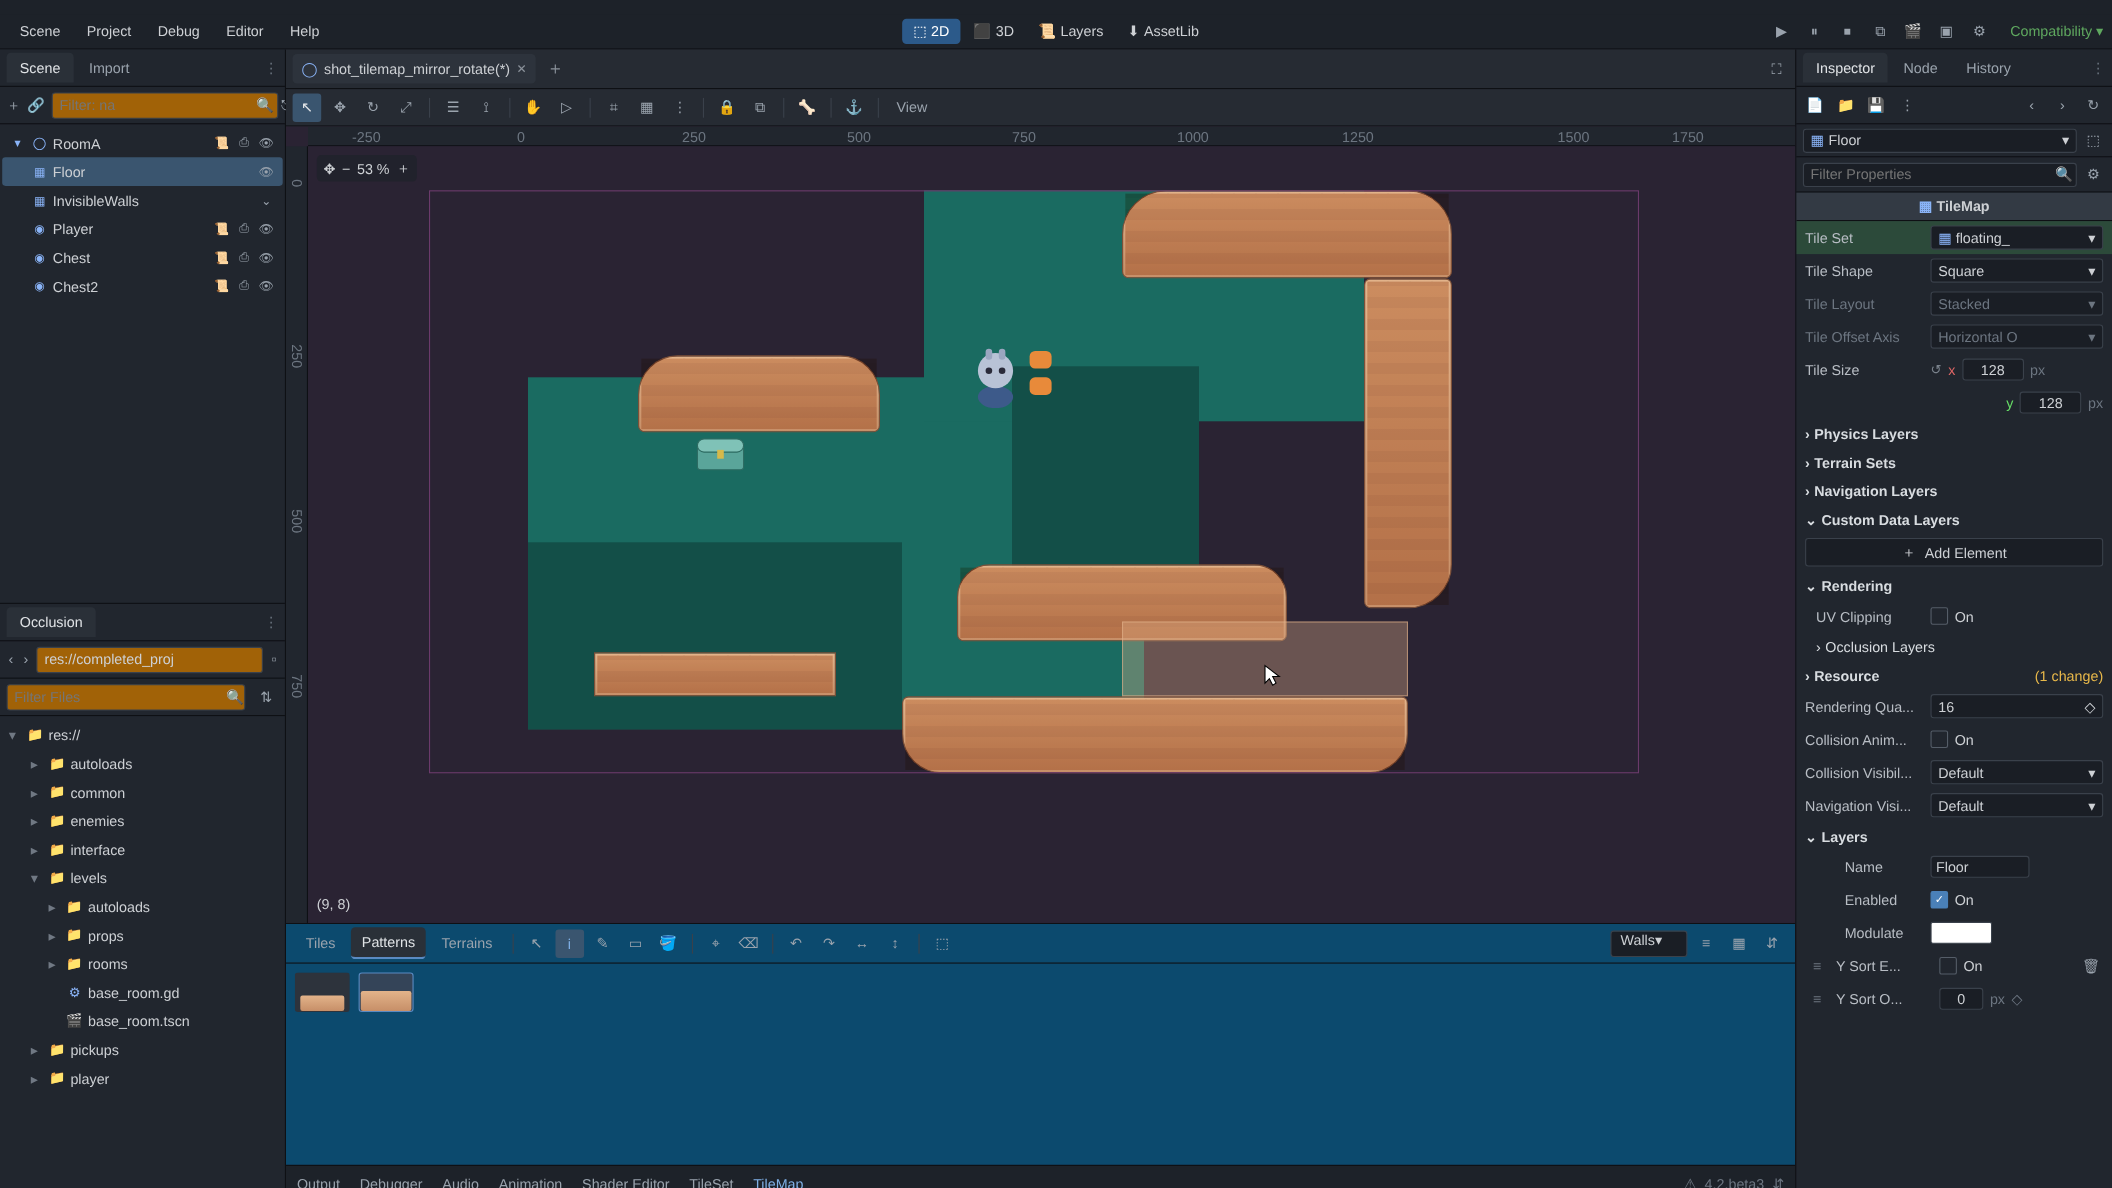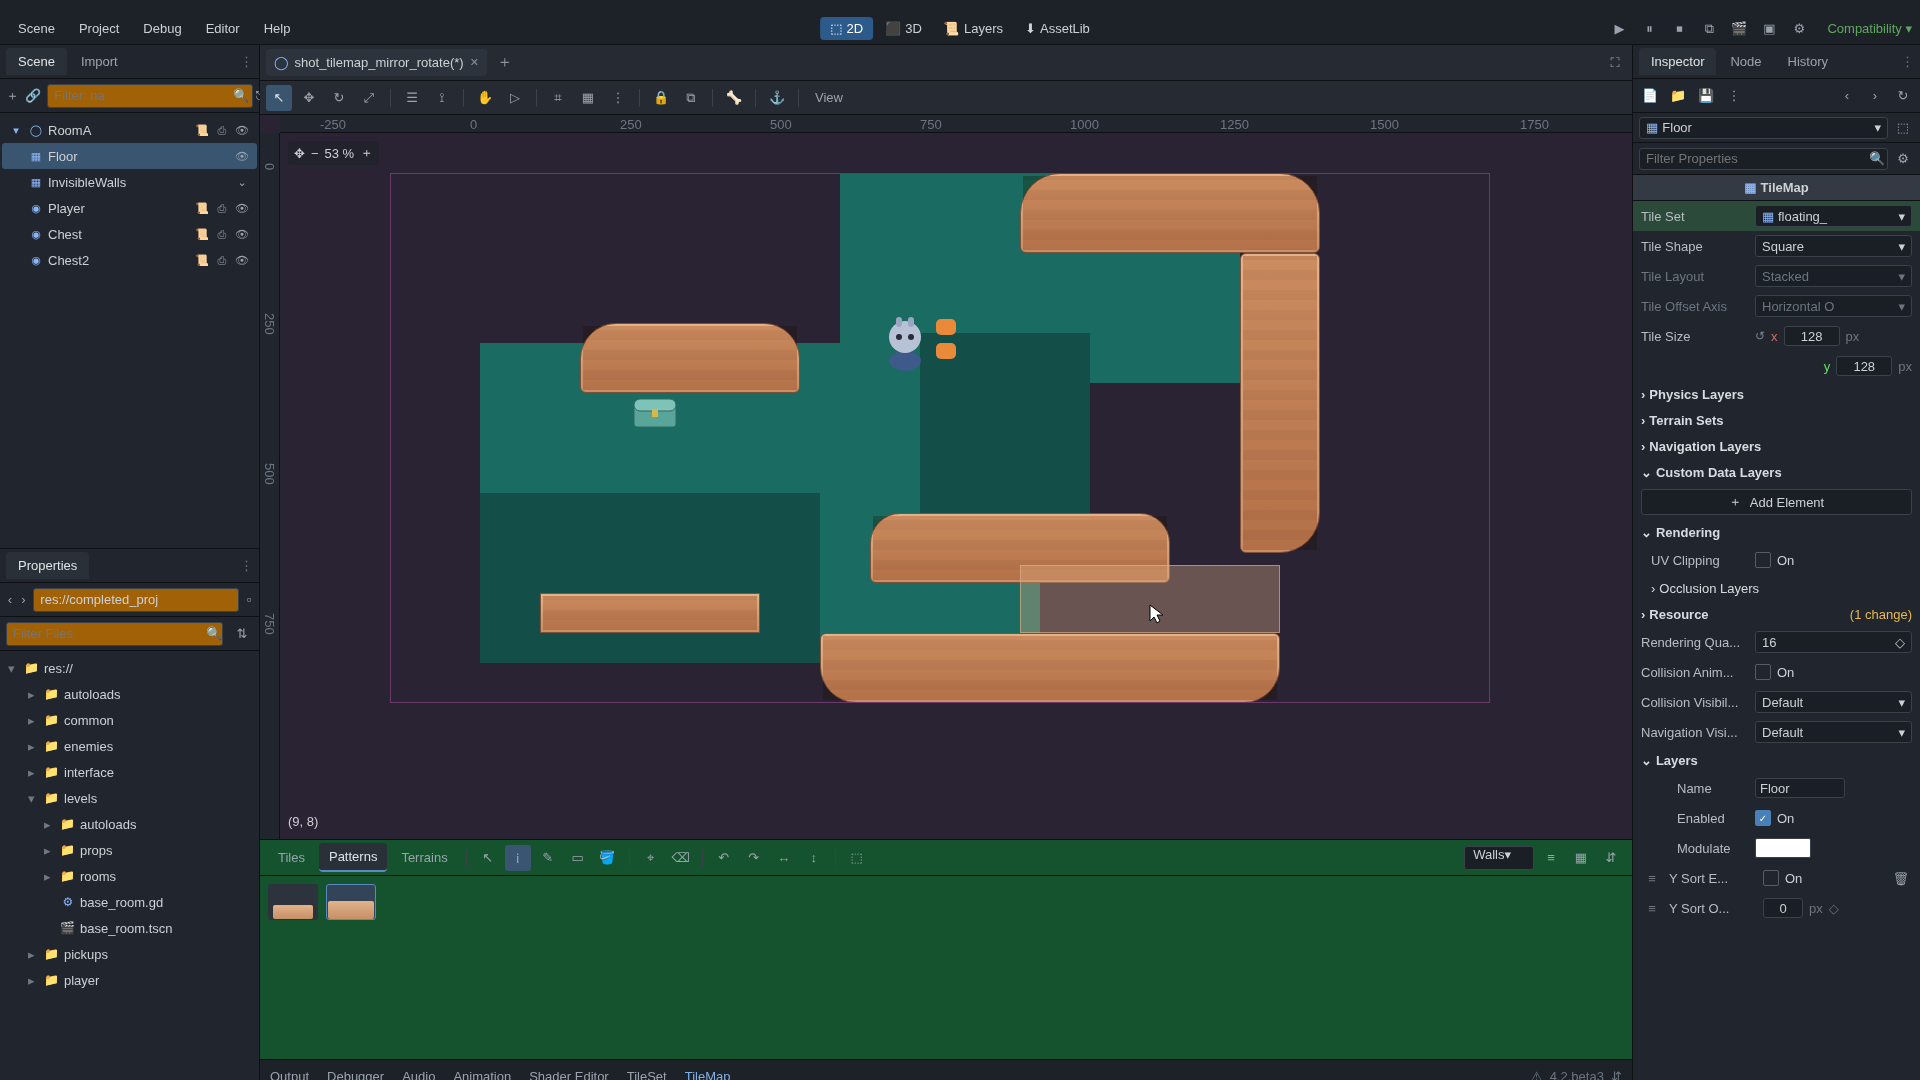--- a/index.html
+++ b/index.html
@@ -68,21 +68,21 @@
 .tile { position: absolute; }
 .brick { background: linear-gradient(#e2b38a,#c78f68); border: 1px solid #7d5038; }
 .brick::after { content:""; position:absolute; inset:2px; background: repeating-linear-gradient(0deg,#d6a37b 0 10px,#c89470 10px 20px), repeating-linear-gradient(90deg, transparent 0 18px, rgba(0,0,0,.15) 18px 20px); opacity:.6; mix-blend-mode: multiply;}
 .floor { background: #1a6b61; }
 .floordark { background: #134f48; }
 .extents { position: absolute; border: 1px solid #6b3a6b; }
 .hover-tile { position: absolute; width: 68px; height: 68px; background: rgba(226,179,138,0.35); border: 1px solid rgba(226,179,138,0.6); }
 .player-sprite { position: absolute; width: 50px; height: 60px; }
 .chest-sprite { position: absolute; width: 50px; height: 40px; }
 
-.tilemap-panel { height: 220px; display: flex; flex-direction: column; border-top: 1px solid #0e1014; background: #14532d;}
+.tilemap-panel { height: 220px; display: flex; flex-direction: column; border-top: 1px solid #0e1014; background: #0c4a6e;}
 .tm-toolbar { display: flex; align-items: center; height: 36px; padding: 0 8px; gap: 4px; border-bottom: 1px solid #0e1014;}
 .tm-toolbar .tmtab { padding: 6px 10px; color: #9aa3ad; border-radius: 4px;}
 .tm-toolbar .tmtab.active { background: #2a3038; color: #e0e3e6; border-bottom: 2px solid #5a8ac2;}
 .tm-toolbar .sep { width: 1px; height: 18px; background: #3a414b; margin: 0 4px;}
 .tm-toolbar .tbtn { width: 26px; height: 26px; display: flex; align-items: center; justify-content: center; color: #9aa3ad; border-radius: 3px;}
 .tm-toolbar .tbtn.active { background: #3a556f; color: #e0e3e6;}
 .tm-toolbar .layer-select { margin-left: auto; background: #1a1e25; border: 1px solid #3a414b; border-radius: 3px; height: 24px; padding: 0 22px 0 8px; color: #cdd0d4; position: relative; text-align: center;}
 .tm-body { flex: 1; padding: 8px; display: flex; gap: 8px;}
 .pattern { width: 50px; height: 36px; background: #2d333c; border-radius: 3px; display: flex; align-items: flex-end; justify-content: center; border: 1px solid transparent;}
 .pattern.selected { border-color: #5a8ac2; background: #344458;}
@@ -222,21 +222,21 @@
           <span class="tail">
               <span class="iconbtn">📜</span>
               <span class="iconbtn">⎙</span>
               <span class="iconbtn">👁</span>
             </span>
         </div>
       </div>
 
       <div class="filesystem">
         <div class="dock-tabs">
-          <div class="tab active">Properties</div>
+          <div class="tab active">Occlusion</div>
           <div class="dots">⋮</div>
         </div>
         <div class="toolbar-row">
           <div class="iconbtn">‹</div>
           <div class="iconbtn">›</div>
           <input class="filter-input" value="res://completed_proj" style="">
           <div class="iconbtn">▫</div>
         </div>
         <div class="toolbar-row">
           <input class="filter-input" placeholder="Filter Files" style="">
@@ -362,21 +362,21 @@
       </div>
       <div class="viewport-wrap">
         <div class="ruler-h">
           <span style="left:40px">-250</span>
           <span style="left:190px">0</span>
           <span style="left:340px">250</span>
           <span style="left:490px">500</span>
           <span style="left:640px">750</span>
           <span style="left:790px">1000</span>
           <span style="left:940px">1250</span>
-          <span style="left:1090px">1500</span>
+          <span style="left:1136px">1500</span>
           <span style="left:1240px">1750</span>
         </div>
         <div class="ruler-v">
           <span style="top:30px">0</span>
           <span style="top:180px">250</span>
           <span style="top:330px">500</span>
           <span style="top:480px">750</span>
         </div>
         <div class="viewport">
           <div class="level">

